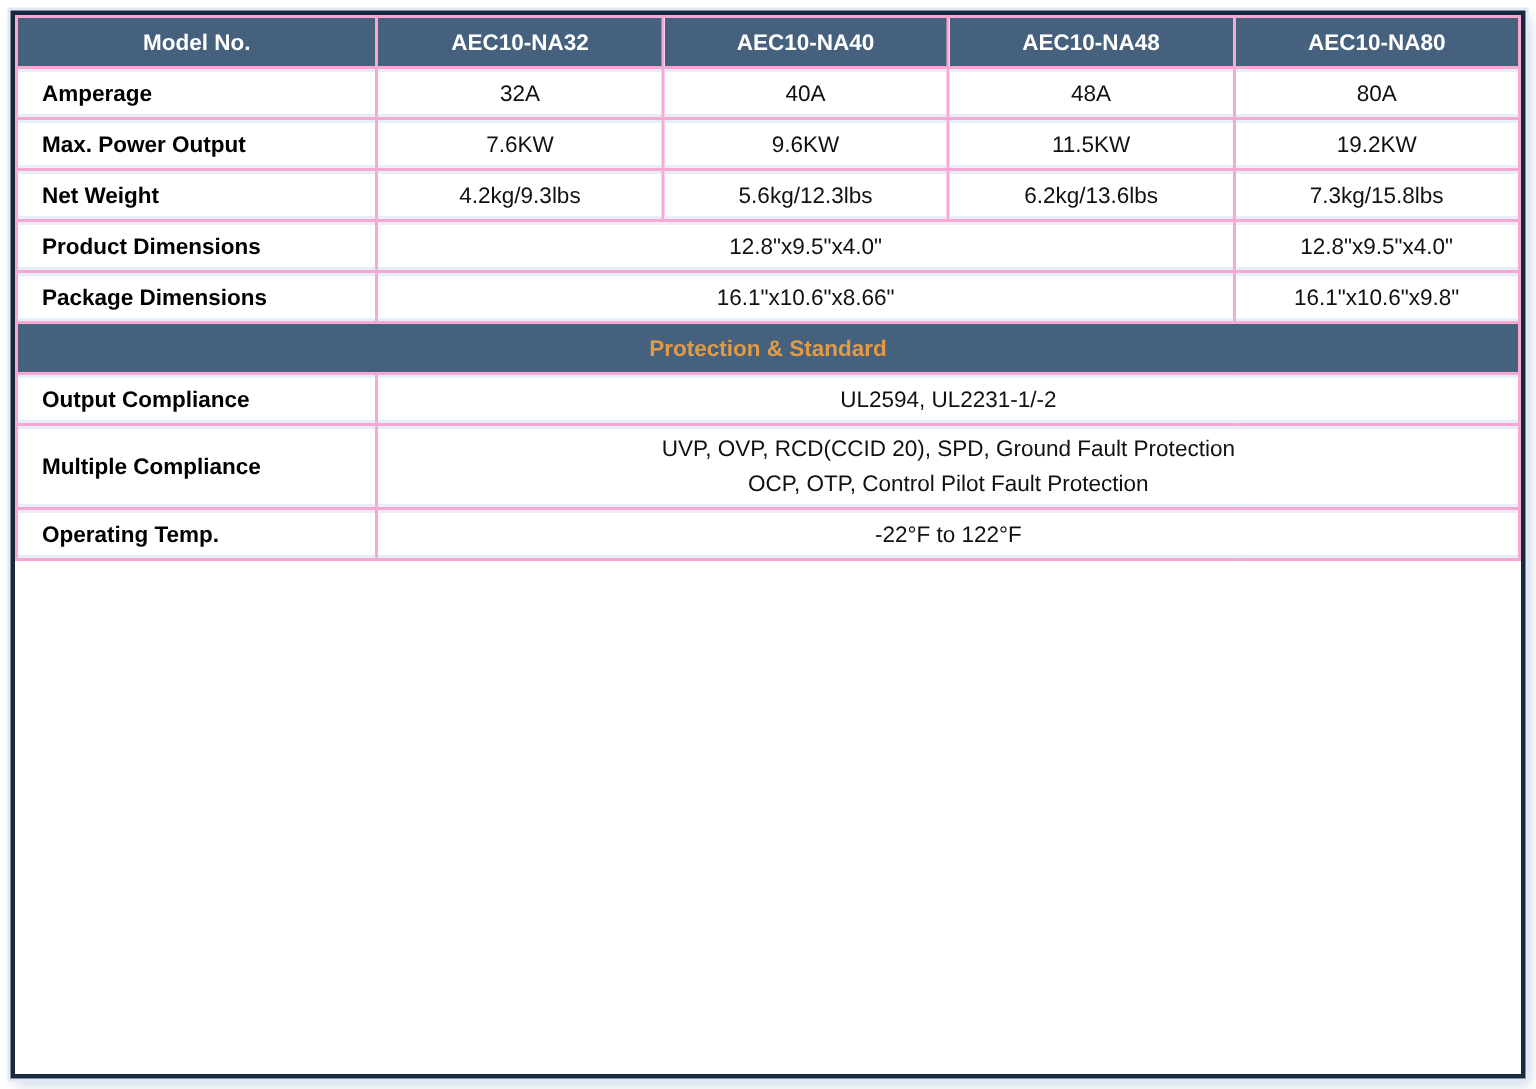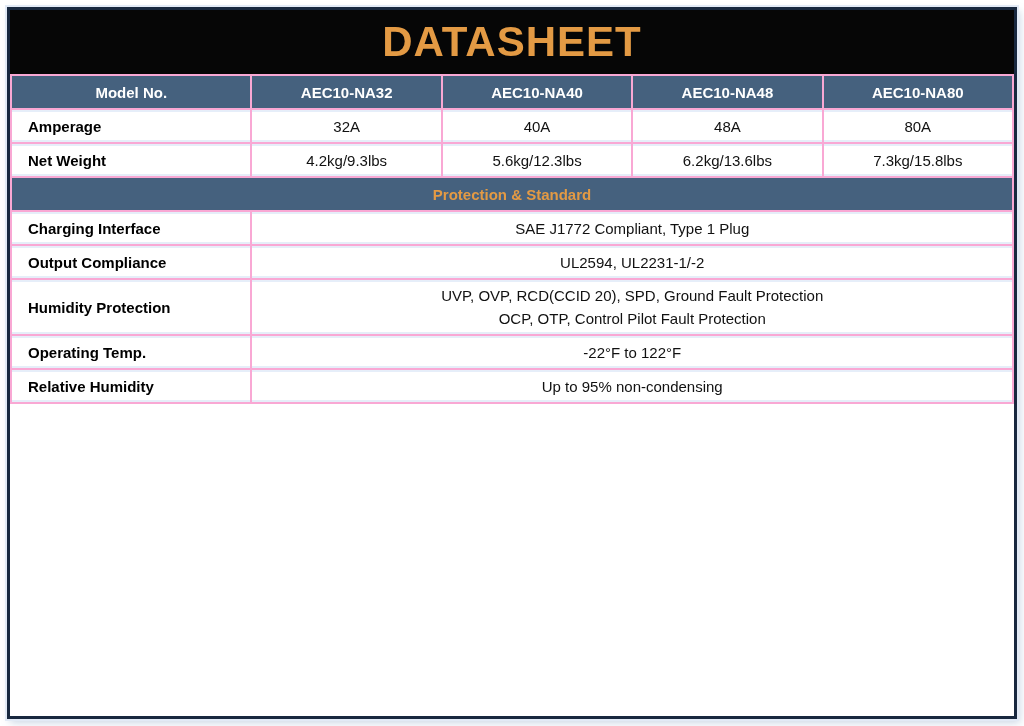--- a/index.html
+++ b/index.html
@@ -87,23 +87,20 @@
   }
   tr.tall th, tr.tall td { height: 54px; }
   td.value .line { line-height: 1.55; }
 </style>
 </head>
 <body>
 
 <div class="page">
   <div class="sheet">
 
-    <div class="banner">
-      <div class="banner-title">DATASHEET</div>
-    </div>
 
     <table class="spec">
       <colgroup>
         <col style="width:24%">
         <col style="width:19%">
         <col style="width:19%">
         <col style="width:19%">
         <col style="width:19%">
       </colgroup>
       <tbody>
@@ -119,62 +116,71 @@
 
 
         <tr>
           <td class="w label">Amperage</td>
           <td class="w value">32A</td>
           <td class="w value">40A</td>
           <td class="w value">48A</td>
           <td class="w value">80A</td>
         </tr>
 
+        <tr>
+          <td class="w label">Max. Power Output</td>
+          <td class="w value">7.6KW</td>
+          <td class="w value">9.6KW</td>
+          <td class="w value">11.5KW</td>
+          <td class="w value">19.2KW</td>
+        </tr>
 
         <tr>
           <td class="w label">Net Weight</td>
           <td class="w value">4.2kg/9.3lbs</td>
           <td class="w value">5.6kg/12.3lbs</td>
           <td class="w value">6.2kg/13.6lbs</td>
           <td class="w value">7.3kg/15.8lbs</td>
         </tr>
 
 
+        <tr>
+          <td class="w label">Product Dimensions</td>
+          <td class="w value" colspan="3">12.8"x9.5"x4.0"</td>
+          <td class="w value">12.8"x9.5"x4.0"</td>
+        </tr>
 
+        <tr>
+          <td class="w label">Package Dimensions</td>
+          <td class="w value" colspan="3">16.1"x10.6"x8.66"</td>
+          <td class="w value">16.1"x10.6"x9.8"</td>
+        </tr>
 
         <tr class="section">
           <td colspan="5">Protection &amp; Standard</td>
         </tr>
 
-        <tr>
-          <td class="w label">Charging Interface</td>
-          <td class="w value" colspan="4">SAE J1772 Compliant, Type 1 Plug</td>
-        </tr>
 
         <tr>
           <td class="w label">Output Compliance</td>
           <td class="w value" colspan="4">UL2594, UL2231-1/-2</td>
         </tr>
 
         <tr class="tall">
-          <td class="w label">Humidity Protection</td>
+          <td class="w label">Multiple Compliance</td>
           <td class="w value" colspan="4">
             <div class="line">UVP, OVP, RCD(CCID 20), SPD, Ground Fault Protection</div>
             <div class="line">OCP, OTP, Control Pilot Fault Protection</div>
           </td>
         </tr>
 
 
         <tr>
           <td class="w label">Operating Temp.</td>
           <td class="w value" colspan="4">-22°F to 122°F</td>
         </tr>
 
-        <tr>
-          <td class="w label">Relative Humidity</td>
-          <td class="w value" colspan="4">Up to 95% non-condensing</td>
-        </tr>
 
 
       </tbody>
     </table>
   </div>
 </div>
 
 </body></html>

